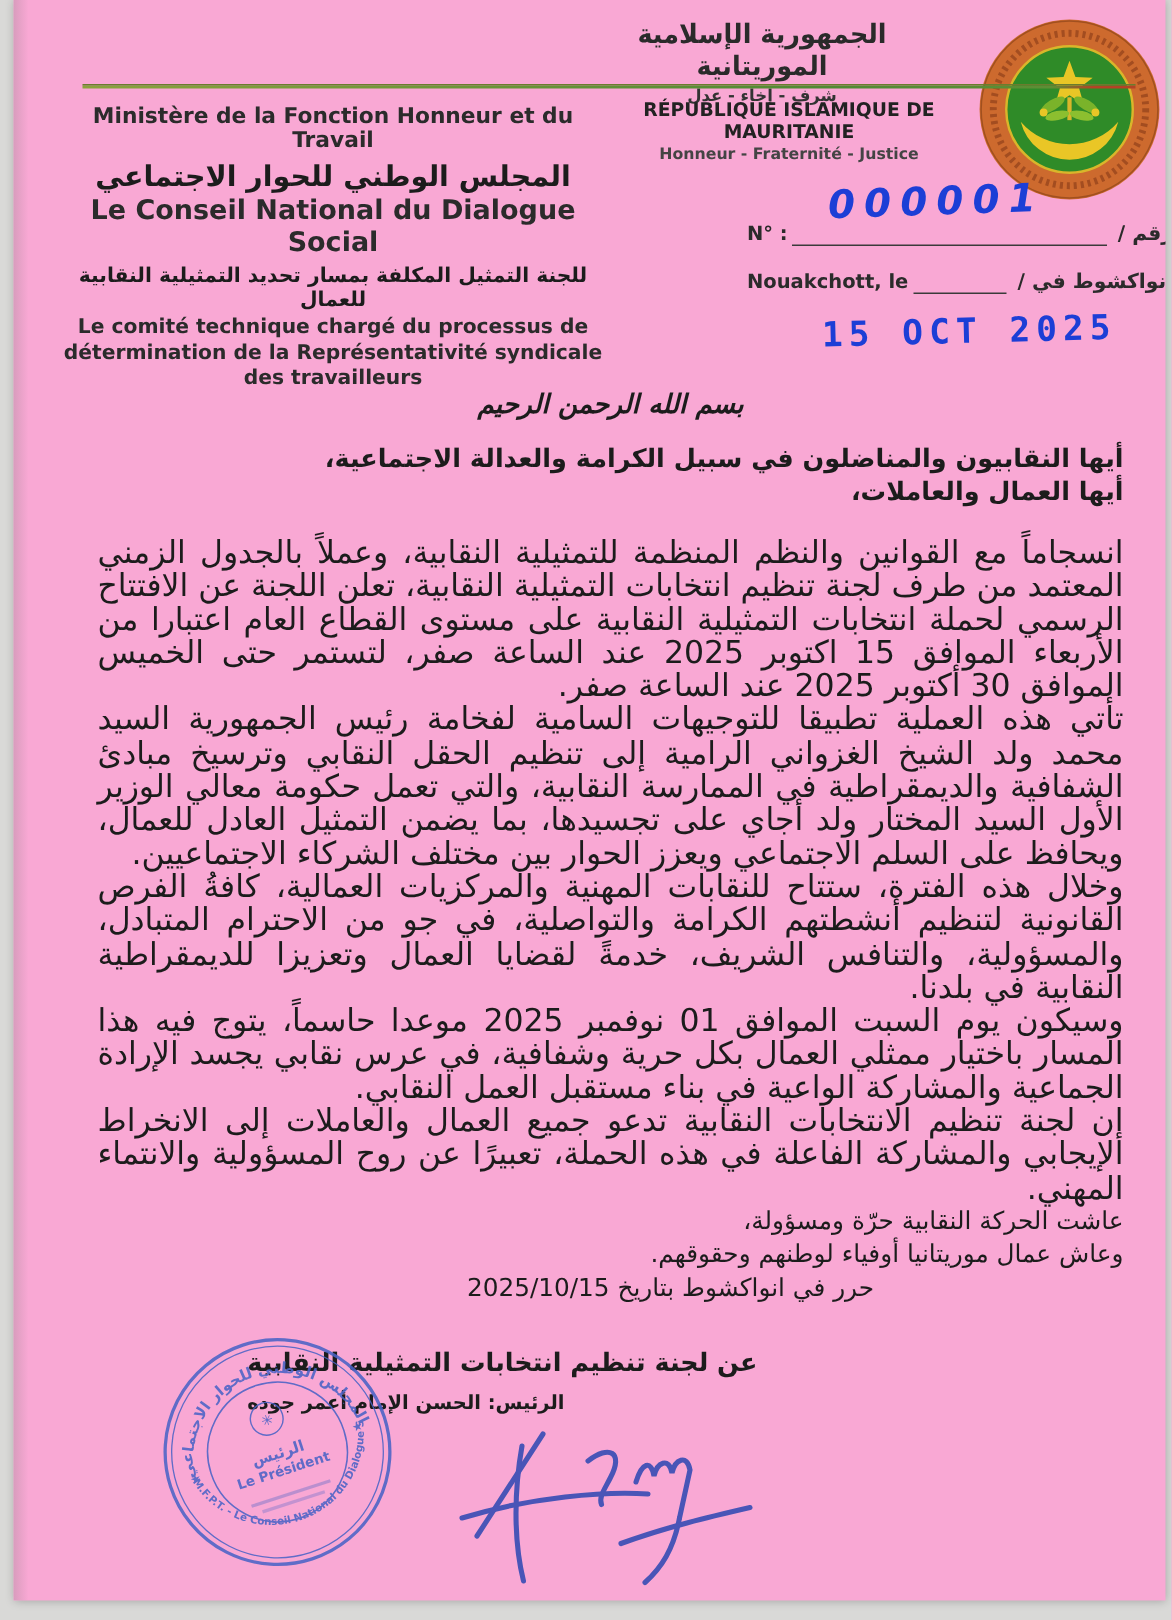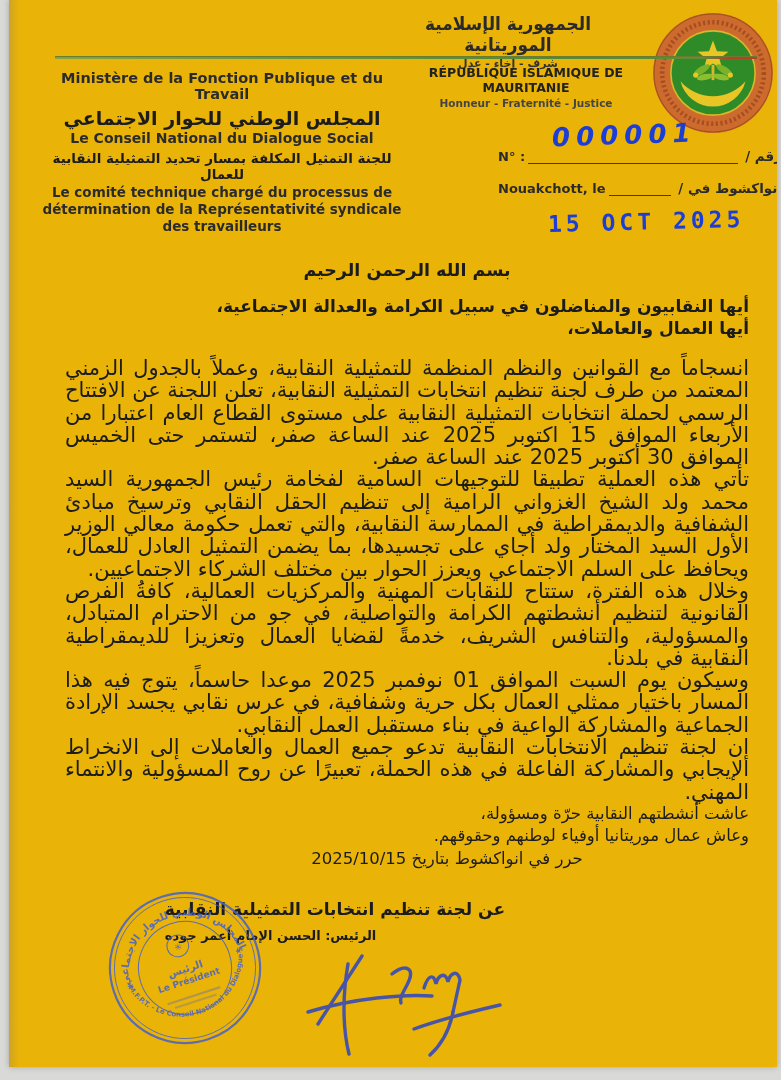--- a/index.html
+++ b/index.html
@@ -6,42 +6,42 @@
   html,body { width:781px; height:1080px; }
   body {
     background:#d9d9d7;
     font-family:"DejaVu Sans", sans-serif;
     color:#1c1c1c;
     overflow:hidden;
     position:relative;
   }
   .page {
     position:absolute; left:9px; top:0; right:4px; bottom:13px;
-    background:#eab308;
+    background:#f9a8d4;
     box-shadow:0 0 6px rgba(0,0,0,.25);
     overflow:hidden;
   }
   
   .top-center { position:absolute; left:383px; top:14px; width:232px; text-align:center; }
   .calligraphy { font-size:17px; font-weight:bold; letter-spacing:-.5px; color:#2a2a2a; transform:scaleY(1.05); }
   .top-motto { font-size:11px; font-weight:bold; margin-top:3px; color:#333; }
   .seal { position:absolute; left:641px; top:10px; width:126px; height:126px; }
   .green-line {
     position:absolute; left:46px; top:56px; width:702px; height:3px;
     background:linear-gradient(to right,#8aa33c 0%,#4f8a33 70%,#5d8f35 92%,#b34326 96%,#b34326 100%);
     border-top:1px solid #6b7c2e;
   }
   .fr-block { position:absolute; left:378px; top:65px; width:278px; text-align:center; }
   .fr-republic { font-size:12.5px; font-weight:bold; color:#222; }
   .fr-motto { font-size:10.5px; font-weight:bold; color:#444; margin-top:2px; }
   .left-block { position:absolute; left:24px; top:68px; width:378px; text-align:center; }
   .ministry-ar { font-size:20px; font-weight:bold; direction:rtl; }
   .ministry-fr { font-size:14.5px; font-weight:bold; margin-top:2px; color:#2b2b2b; }
   .council-ar { font-size:19px; font-weight:600; direction:rtl; margin-top:5px; }
-  .council-fr { font-size:14px; font-weight:bold; margin-top:1px; color:#2b2b2b; }
+  .council-fr { font-size:18px; font-weight:bold; margin-top:1px; color:#2b2b2b; }
   .committee-ar { font-size:13.5px; font-weight:bold; direction:rtl; margin-top:4px; }
   .committee-fr { font-size:13.5px; font-weight:bold; margin-top:2px; line-height:1.25; color:#2b2b2b; }
   
   .ref-block { position:absolute; left:473px; top:122px; width:300px; }
   .ref-row { display:flex; align-items:flex-end; font-size:13px; font-weight:bold; color:#2b2b2b; }
   .ref-row .lbl-fr { white-space:nowrap; }
   .ref-row .lbl-ar { white-space:nowrap; direction:rtl; margin-left:4px; font-size:13.5px; }
   .ref-underline { flex:1; border-bottom:1.6px solid #3a3a3a; height:14px; margin:0 3px; }
   .row-n { padding-top:26px; padding-left:16px; position:relative; }
   .row-d { margin-top:16px; padding-left:16px; }
@@ -51,21 +51,21 @@
     letter-spacing:6px; transform:rotate(-2deg);
   }
   .date-stamp {
     margin-top:12px; margin-left:66px;
     color:#1c3ed6; font-family:"DejaVu Sans Mono", monospace;
     font-size:23px; font-weight:bold; letter-spacing:4px;
     transform:rotate(-1.5deg); white-space:nowrap;
   }
   
   .body-block { position:absolute; left:56px; top:260px; width:684px; direction:rtl; }
-  .basmala { text-align:center; font-size:17.5px; font-weight:bold; margin-bottom:15px; }
+  .basmala { text-align:center; font-size:17.5px; font-weight:bold; margin-bottom:15px;font-style:italic; }
   .salutation { text-align:right; font-size:17px; font-weight:bold; line-height:22px; }
   .paras { margin-top:18px; }
   .paras p { font-size:21px; line-height:22.3px; text-align:justify; text-align-last:right; margin:0; }
   .closing { font-size:16.5px; line-height:22.3px; text-align:right; }
   .dateline { font-size:16.5px; line-height:22.3px; text-align:center; transform:translateX(40px); }
   
   .sign-block { position:absolute; right:272px; top:896px; direction:rtl; text-align:left; white-space:nowrap; }
   .on-behalf { font-size:17px; font-weight:bold; line-height:26px; }
   .president-line { font-size:13px; font-weight:bold; line-height:28px; }
   .stamp { position:absolute; left:96px; top:888px; width:160px; height:160px; opacity:.88; }
@@ -100,21 +100,21 @@
   </svg>
 
   <div class="green-line"></div>
 
   <div class="fr-block">
     <div class="fr-republic">RÉPUBLIQUE ISLAMIQUE DE MAURITANIE</div>
     <div class="fr-motto">Honneur - Fraternité - Justice</div>
   </div>
 
   <div class="left-block">
-    <div class="ministry-fr">Ministère de la Fonction Publique et du Travail</div>
+    <div class="ministry-fr">Ministère de la Fonction Honneur et du Travail</div>
     <div class="council-ar">المجلس الوطني للحوار الاجتماعي</div>
     <div class="council-fr">Le Conseil National du Dialogue Social</div>
     <div class="committee-ar">للجنة التمثيل المكلفة بمسار تحديد التمثيلية النقابية للعمال</div>
     <div class="committee-fr">Le comité technique chargé du processus de détermination de la Représentativité syndicale des travailleurs</div>
   </div>
 
   <div class="ref-block">
     <div class="ref-row row-n">
       <span class="ref-number">000001</span>
       <span class="lbl-fr">N° :</span>
@@ -133,21 +133,21 @@
     <div class="basmala">بسم الله الرحمن الرحيم</div>
     <div class="salutation">أيها النقابيون والمناضلون في سبيل الكرامة والعدالة الاجتماعية،</div>
     <div class="salutation">أيها العمال والعاملات،</div>
     <div class="paras">
       <p>انسجاماً مع القوانين والنظم المنظمة للتمثيلية النقابية، وعملاً بالجدول الزمني المعتمد من طرف لجنة تنظيم انتخابات التمثيلية النقابية، تعلن اللجنة عن الافتتاح الرسمي لحملة انتخابات التمثيلية النقابية على مستوى القطاع العام اعتبارا من الأربعاء الموافق 15 اكتوبر 2025 عند الساعة صفر، لتستمر حتى الخميس الموافق 30 أكتوبر 2025 عند الساعة صفر.</p>
       <p>تأتي هذه العملية تطبيقا للتوجيهات السامية لفخامة رئيس الجمهورية السيد محمد ولد الشيخ الغزواني الرامية إلى تنظيم الحقل النقابي وترسيخ مبادئ الشفافية والديمقراطية في الممارسة النقابية، والتي تعمل حكومة معالي الوزير الأول السيد المختار ولد أجاي على تجسيدها، بما يضمن التمثيل العادل للعمال، ويحافظ على السلم الاجتماعي ويعزز الحوار بين مختلف الشركاء الاجتماعيين.</p>
       <p>وخلال هذه الفترة، ستتاح للنقابات المهنية والمركزيات العمالية، كافةُ الفرص القانونية لتنظيم أنشطتهم الكرامة والتواصلية، في جو من الاحترام المتبادل، والمسؤولية، والتنافس الشريف، خدمةً لقضايا العمال وتعزيزا للديمقراطية النقابية في بلدنا.</p>
       <p>وسيكون يوم السبت الموافق 01 نوفمبر 2025 موعدا حاسماً، يتوج فيه هذا المسار باختيار ممثلي العمال بكل حرية وشفافية، في عرس نقابي يجسد الإرادة الجماعية والمشاركة الواعية في بناء مستقبل العمل النقابي.</p>
       <p>إن لجنة تنظيم الانتخابات النقابية تدعو جميع العمال والعاملات إلى الانخراط الإيجابي والمشاركة الفاعلة في هذه الحملة، تعبيرًا عن روح المسؤولية والانتماء المهني.</p>
     </div>
-    <div class="closing">عاشت أنشطتهم النقابية حرّة ومسؤولة،</div>
+    <div class="closing">عاشت الحركة النقابية حرّة ومسؤولة،</div>
     <div class="closing">وعاش عمال موريتانيا أوفياء لوطنهم وحقوقهم.</div>
     <div class="dateline">حرر في انواكشوط بتاريخ 2025/10/15</div>
   </div>
 
   <div class="sign-block">
     <div class="on-behalf">عن لجنة تنظيم انتخابات التمثيلية النقابية</div>
     <div class="president-line">الرئيس: الحسن الإمام أعمر جوده</div>
   </div>
 
   <svg class="stamp" viewBox="0 0 220 220" aria-hidden="true">

